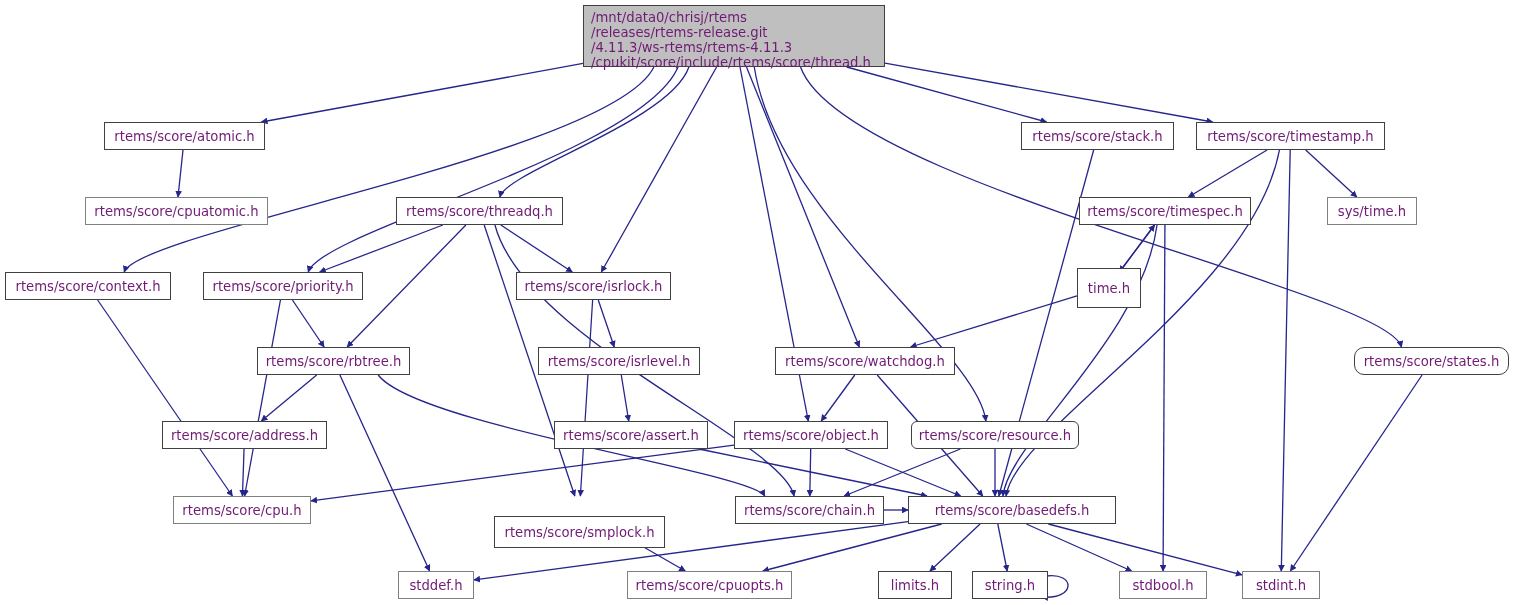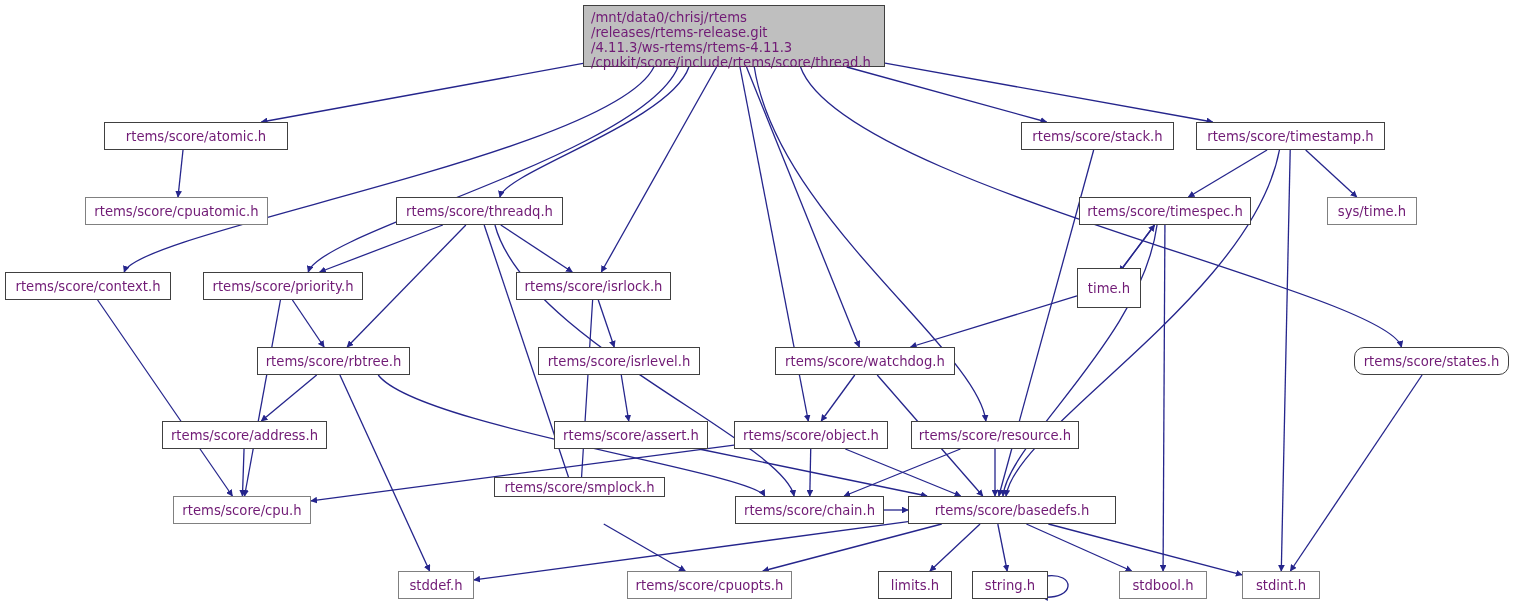--- a/index.html
+++ b/index.html
@@ -116,41 +116,41 @@
         <path d="M 1026.36 524 L 1131.64 571" fill="none" stroke="#25258c" stroke-width="1.3" marker-end="url(#arrow)"></path>
         <path d="M 1048.3866666666668 524 L 1242 574.7727272727273" fill="none" stroke="#25258c" stroke-width="1.3" marker-end="url(#arrow)"></path>
         <path d="M 1046 576 C 1076 572, 1076 600, 1042 597" fill="none" stroke="#25258c" stroke-width="1.3" marker-end="url(#arrow)"></path>
       </g>
   </svg>
   <div id="node-layer">
       <div class="node root" style="left: 583px; top: 5px; width: 302px; height: 62px;">/mnt/data0/chrisj/rtems
 /releases/rtems-release.git
 /4.11.3/ws-rtems/rtems-4.11.3
 /cpukit/score/include/rtems/score/thread.h</div>
-      <div class="node dark" style="left: 104px; top: 122px; width: 184px; height: 28px;">rtems/score/atomic.h</div>
+      <div class="node dark" style="left: 104px; top: 122px; width: 161px; height: 28px;">rtems/score/atomic.h</div>
       <div class="node dark" style="left: 1021px; top: 122px; width: 153px; height: 28px;">rtems/score/stack.h</div>
       <div class="node dark" style="left: 1196px; top: 122px; width: 189px; height: 28px;">rtems/score/timestamp.h</div>
       <div class="node light" style="left: 85px; top: 197px; width: 183px; height: 28px;">rtems/score/cpuatomic.h</div>
       <div class="node dark" style="left: 396px; top: 197px; width: 167px; height: 28px; text-align: center;">rtems/score/threadq.h</div>
       <div class="node dark" style="left: 1079px; top: 197px; width: 172px; height: 28px;">rtems/score/timespec.h</div>
       <div class="node light" style="left: 1327px; top: 197px; width: 90px; height: 28px;">sys/time.h</div>
       <div class="node dark" style="left: 5px; top: 272px; width: 166px; height: 28px;">rtems/score/context.h</div>
       <div class="node dark" style="left: 203px; top: 272px; width: 160px; height: 28px;">rtems/score/priority.h</div>
       <div class="node dark" style="left: 516px; top: 272px; width: 155px; height: 28px;">rtems/score/isrlock.h</div>
       <div class="node dark" style="left: 1077px; top: 268px; width: 64px; height: 40px;">time.h</div>
       <div class="node dark" style="left: 257px; top: 347px; width: 153px; height: 28px;">rtems/score/rbtree.h</div>
       <div class="node dark" style="left: 538px; top: 347px; width: 162px; height: 28px;">rtems/score/isrlevel.h</div>
       <div class="node dark" style="left: 775px; top: 347px; width: 180px; height: 28px;">rtems/score/watchdog.h</div>
       <div class="node dark" style="left: 1354px; top: 347px; width: 155px; height: 28px; border-radius: 10px;">rtems/score/states.h</div>
       <div class="node dark" style="left: 162px; top: 421px; width: 165px; height: 28px;">rtems/score/address.h</div>
       <div class="node dark" style="left: 554px; top: 421px; width: 154px; height: 28px;">rtems/score/assert.h</div>
       <div class="node dark" style="left: 734px; top: 421px; width: 154px; height: 28px;">rtems/score/object.h</div>
-      <div class="node dark" style="left: 911px; top: 421px; width: 168px; height: 28px;">rtems/score/resource.h</div>
+      <div class="node dark" style="left: 911px; top: 421px; width: 168px; height: 28px; border-radius: 6px;">rtems/score/resource.h</div>
       <div class="node light" style="left: 173px; top: 496px; width: 138px; height: 28px;">rtems/score/cpu.h</div>
-      <div class="node dark" style="left: 494px; top: 477px; width: 171px; height: 20px;">rtems/score/smplock.h</div>
+      <div class="node dark" style="left: 494px; top: 516px; width: 171px; height: 32px;">rtems/score/smplock.h</div>
       <div class="node dark" style="left: 735px; top: 496px; width: 149px; height: 28px;">rtems/score/chain.h</div>
       <div class="node dark" style="left: 908px; top: 496px; width: 208px; height: 28px;">rtems/score/basedefs.h</div>
       <div class="node light" style="left: 398px; top: 571px; width: 76px; height: 28px;">stddef.h</div>
       <div class="node light" style="left: 627px; top: 571px; width: 165px; height: 28px;">rtems/score/cpuopts.h</div>
       <div class="node dark" style="left: 878px; top: 571px; width: 74px; height: 28px;">limits.h</div>
       <div class="node dark" style="left: 972px; top: 571px; width: 76px; height: 28px;">string.h</div>
       <div class="node light" style="left: 1119px; top: 571px; width: 88px; height: 28px;">stdbool.h</div>
       <div class="node light" style="left: 1242px; top: 571px; width: 78px; height: 28px;">stdint.h</div>
     </div>
 </div>

